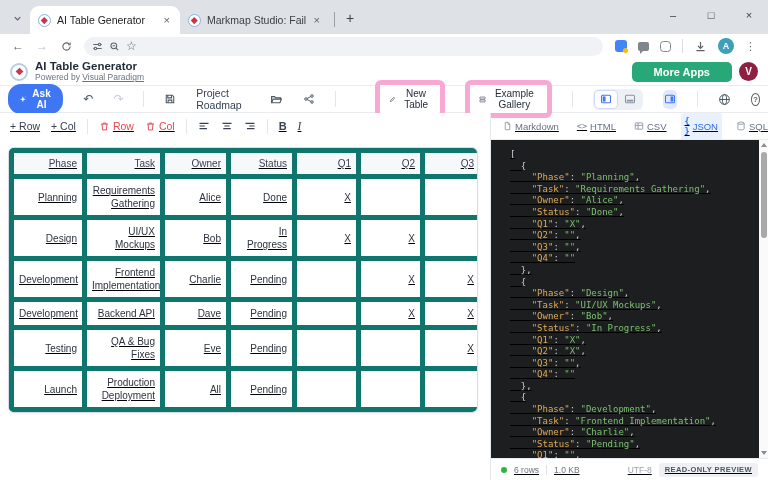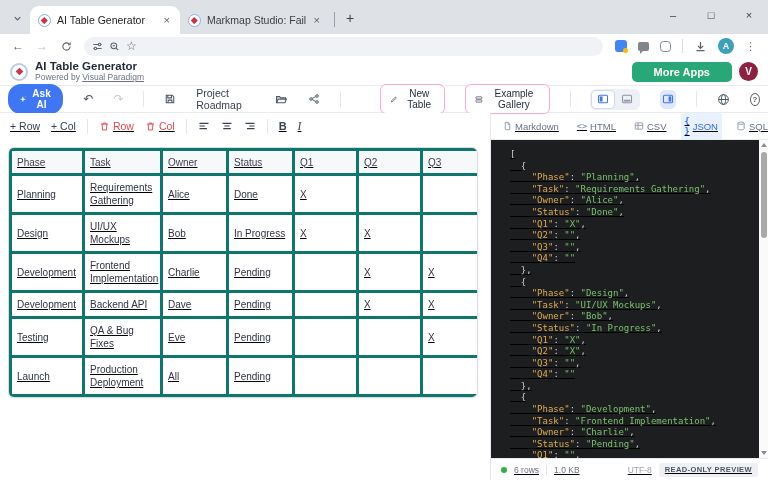--- a/index.html
+++ b/index.html
@@ -49,41 +49,41 @@
   .more-apps { background:#28a878; color:#fff; font-size:11px; font-weight:bold; padding:4px 22px; border-radius:5px; border:none; }
   .v-avatar { width:19px; height:19px; border-radius:50%; background:#8e2140; color:#fff; font-weight:bold; font-size:10px; display:flex; align-items:center; justify-content:center; }
 
   
   .app-toolbar { height:27px; display:flex; align-items:center; padding:0 8px; gap:20px; border-bottom:1px solid #e9ebee; flex:0 0 auto; }
   .ask-ai { background:#3f76f3; color:#fff; border:none; border-radius:13px; padding:4px 11px; font-size:10px; font-weight:bold; display:flex; align-items:center; gap:4px; }
   .tb-ico { color:#4b5563; display:flex; align-items:center; font-size:12px; }
   .tb-ico.disabled { color:#c6cbd4; }
   .tb-sep { width:1px; height:16px; background:#e3e6ea; }
   .doc-name { font-size:10.5px; color:#374151; }
-  .btn-outline { display:flex; align-items:center; gap:5px; border:1px solid #f9a8d4; border-radius:6px; padding:3px 9px; font-size:10px; color:#1f2937; background:#fff; }
+  .btn-outline { display:flex; align-items:center; gap:5px; border:5px solid #f9a8d4; border-radius:6px; padding:3px 9px; font-size:10px; color:#1f2937; background:#fff; }
   .btn-outline svg { color:#374151; }
   .toggle-group { background:#edf0f4; border-radius:6px; padding:2px; display:flex; gap:2px; }
   .toggle-btn { width:22px; height:17px; border-radius:4px; display:flex; align-items:center; justify-content:center; color:#8a94a3; }
   .toggle-btn.active { background:#fff; color:#3f76f3; box-shadow:0 0 0 1px #cdd9fb; }
   .toggle-solo { width:22px; height:19px; border-radius:5px; background:#e1e8fd; color:#3f76f3; display:flex; align-items:center; justify-content:center; }
   .help-circle { width:13px; height:13px; border:1.2px solid #5f6368; border-radius:50%; color:#5f6368; font-size:8px; display:flex; align-items:center; justify-content:center; font-weight:bold; }
 
   
   .content { flex:1; display:flex; min-height:0;text-decoration:underline; }
   .left { width:490px; display:flex; flex-direction:column; background:#fff; }
   .edit-toolbar { height:26px; display:flex; align-items:center; padding:0 10px; gap:11px; font-size:10.5px; color:#374151; flex:0 0 auto; }
   .et-btn { display:flex; align-items:center; gap:3px; color:#374151; }
   .et-btn.danger { color:#e5484d; }
   .et-sep { width:1px; height:15px; background:#e3e6ea; }
   .et-bold { font-weight:bold; font-size:11px; }
   .et-italic { font-style:italic; font-family:"Liberation Serif", serif; font-size:11.5px; }
 
   .table-card { margin:8px 0 0 8px; width:470px; border:1px solid #d9dde3; border-radius:6px; overflow:hidden; box-shadow:0 1px 2px rgba(0,0,0,.05); }
   table.grid { width:100%; border-collapse:collapse; table-layout:fixed; font-size:10px; color:#2d3340; }
-  table.grid th, table.grid td { border:3px solid #0f766e; padding:5px 5px; text-align:left; font-weight:normal; overflow:hidden; vertical-align:middle; }
+  table.grid th, table.grid td { border:5px solid #0f766e; padding:5px 5px; text-align:right; font-weight:normal; overflow:hidden; vertical-align:middle; }
   table.grid th { background:#f7f8fa; color:#3a4150; height:25px; }
   table.grid td { background:#fff; height:25px; line-height:1.3; }
   table.grid tr > *:nth-child(1){ width:73px; }
   table.grid tr > *:nth-child(2){ width:78px; }
   table.grid tr > *:nth-child(3){ width:66px; }
   table.grid tr > *:nth-child(4){ width:66px; }
   table.grid tr > *:nth-child(5){ width:64px; }
   table.grid tr > *:nth-child(6){ width:64px; }
   table.grid tr > *:nth-child(7){ width:59px; }
   .hint { font-size:9px; color:#98a0aa; margin:8px 0 0 10px; }

